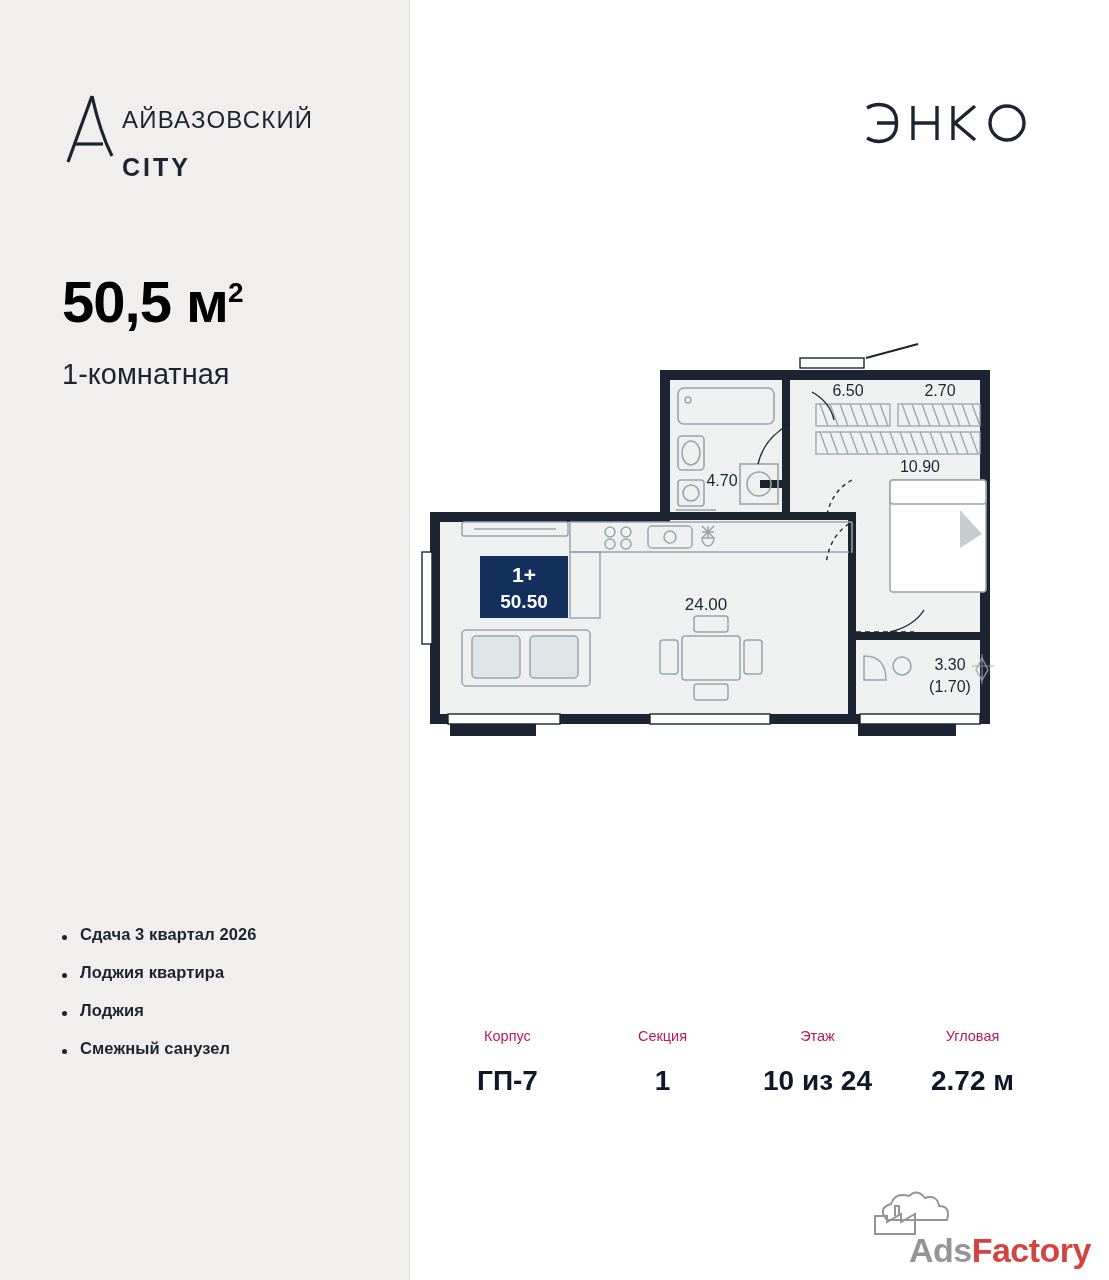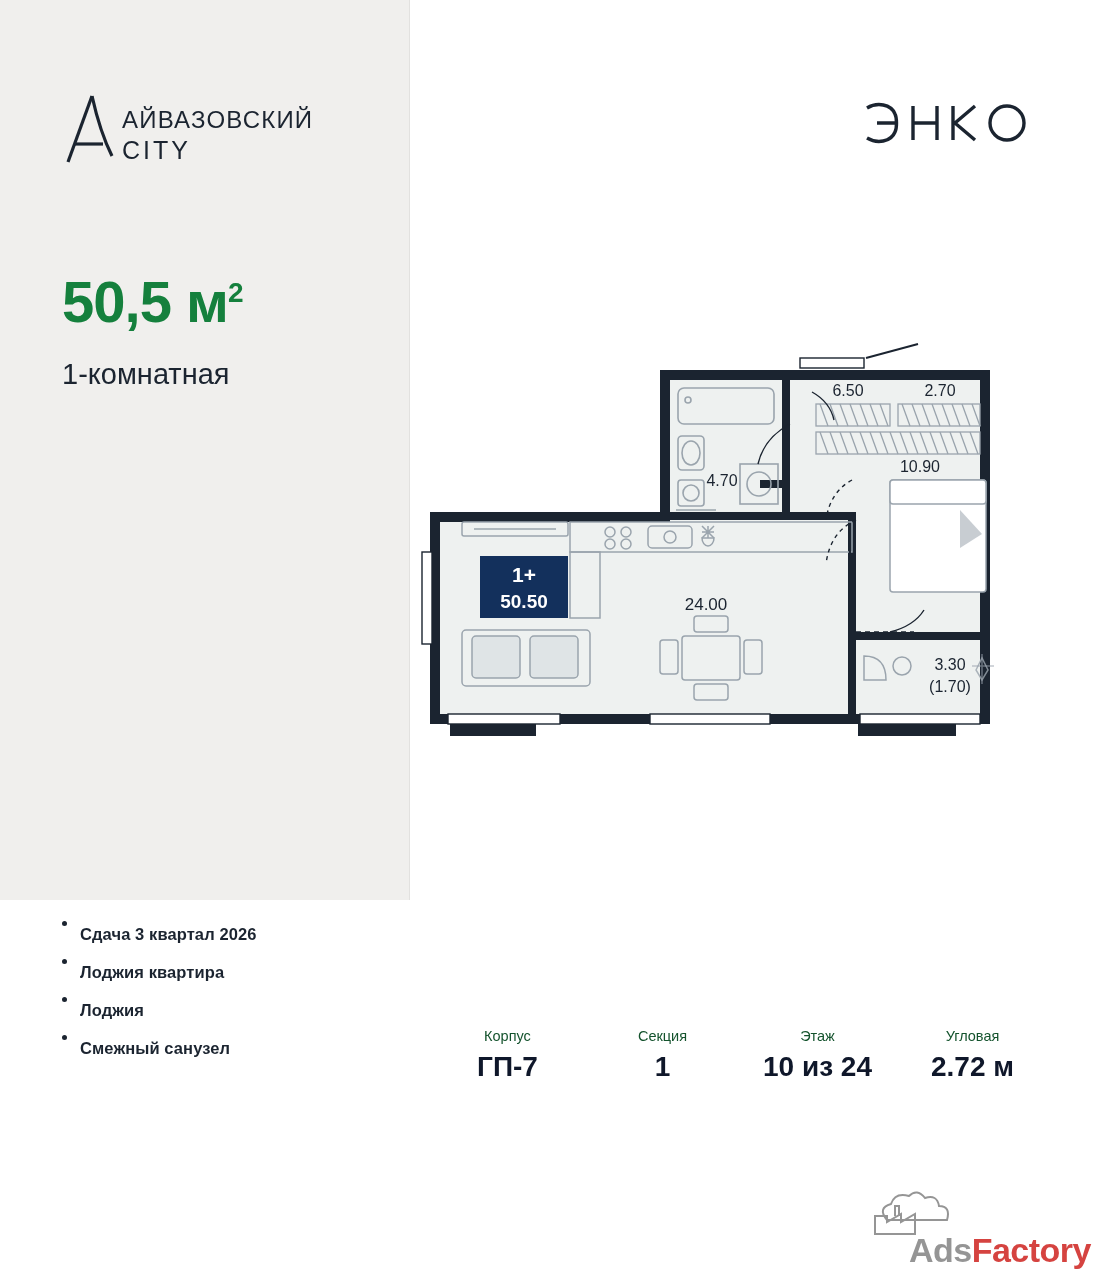--- a/index.html
+++ b/index.html
@@ -10,59 +10,59 @@
     overflow: hidden;
   }
   #page {
     position: relative;
     width: 1109px; height: 1280px;
     background: #ffffff;
   }
   
   .left-panel {
     position: absolute; left: 0; top: 0;
-    width: 410px; height: 900px;
+    width: 410px; height: 1280px;
     background: #f0efed;
     border-right: 1px solid #e2e1df;
   }
   .logo {
     position: absolute; left: 62px; top: 92px;
     display: flex; align-items: flex-start;
   }
   .logo-mark {
     width: 54px; height: 74px; position: relative;
     margin-right: 6px;
   }
   .logo-text {
     padding-top: 14px;
   }
   .logo-text .line1 {
     font-size: 24px; letter-spacing: 1.2px; color: #1b2430;
     font-weight: 400;
   }
   .logo-text .line2 {
     font-size: 25px; letter-spacing: 3px; color: #1b2430;
-    font-weight: 400; margin-top: 2px;
+    font-weight: 700; margin-top: 19px;
   }
   .area {
     position: absolute; left: 62px; top: 268px;
-    font-size: 58px; font-weight: bold; color: #15803d;
+    font-size: 58px; font-weight: bold; color: #000000;
     letter-spacing: -1px;
   }
   .area sup { font-size: 28px; font-weight: bold; vertical-align: super; }
   .rooms {
     position: absolute; left: 62px; top: 358px;
     font-size: 29px; color: #1b2430; font-weight: 400;
   }
   .features {
     position: absolute; left: 62px; top: 925px;
     width: 330px;
   }
   .feature {
-    display: flex; align-items: flex-start;
+    display: flex; align-items: flex-end;
     margin-bottom: 19px;
   }
   .feature .dot {
     width: 5px; height: 5px; border-radius: 50%;
     background: #1b2430; margin-right: 13px; flex: none;
     position: relative; top: -4px;
   }
   .feature .txt {
     font-size: 16.5px; color: #1b2430; font-weight: bold;
     letter-spacing: 0.1px;
@@ -77,21 +77,21 @@
     width: 640px; height: 480px;
   }
   .info-row {
     position: absolute; left: 430px; top: 1028px;
     width: 620px; display: flex;
   }
   .info-col {
     flex: 1 1 0; text-align: center;
   }
   .info-col .cap {
-    font-size: 14.5px; color: #14532d; margin-bottom: 7px;
+    font-size: 14.5px; color: #be185d; margin-bottom: 21px;
   }
   .info-col .val {
     font-size: 28px; font-weight: bold; color: #0f172a;
   }
   
   .watermark {
     position: absolute; right: 8px; bottom: 4px;
     width: 240px; height: 70px;
     opacity: 0.92;
   }

